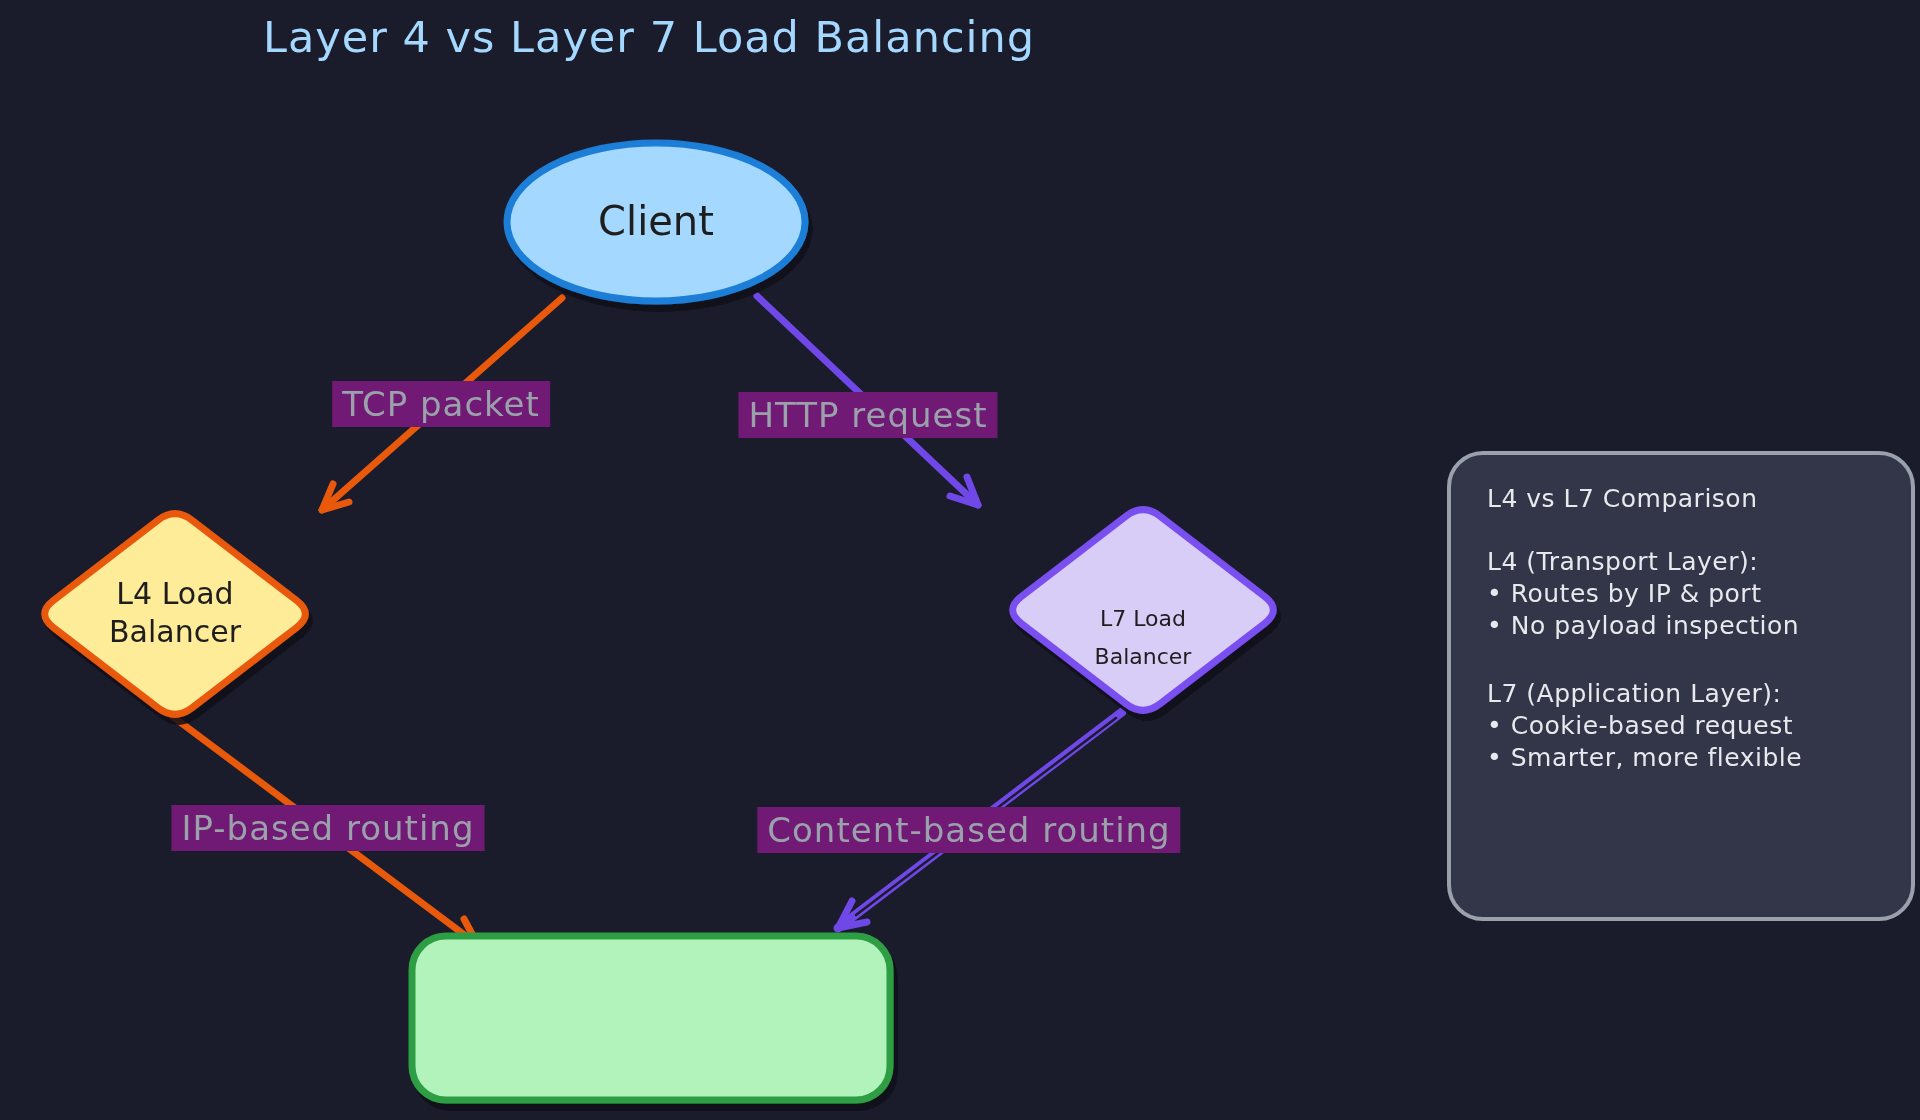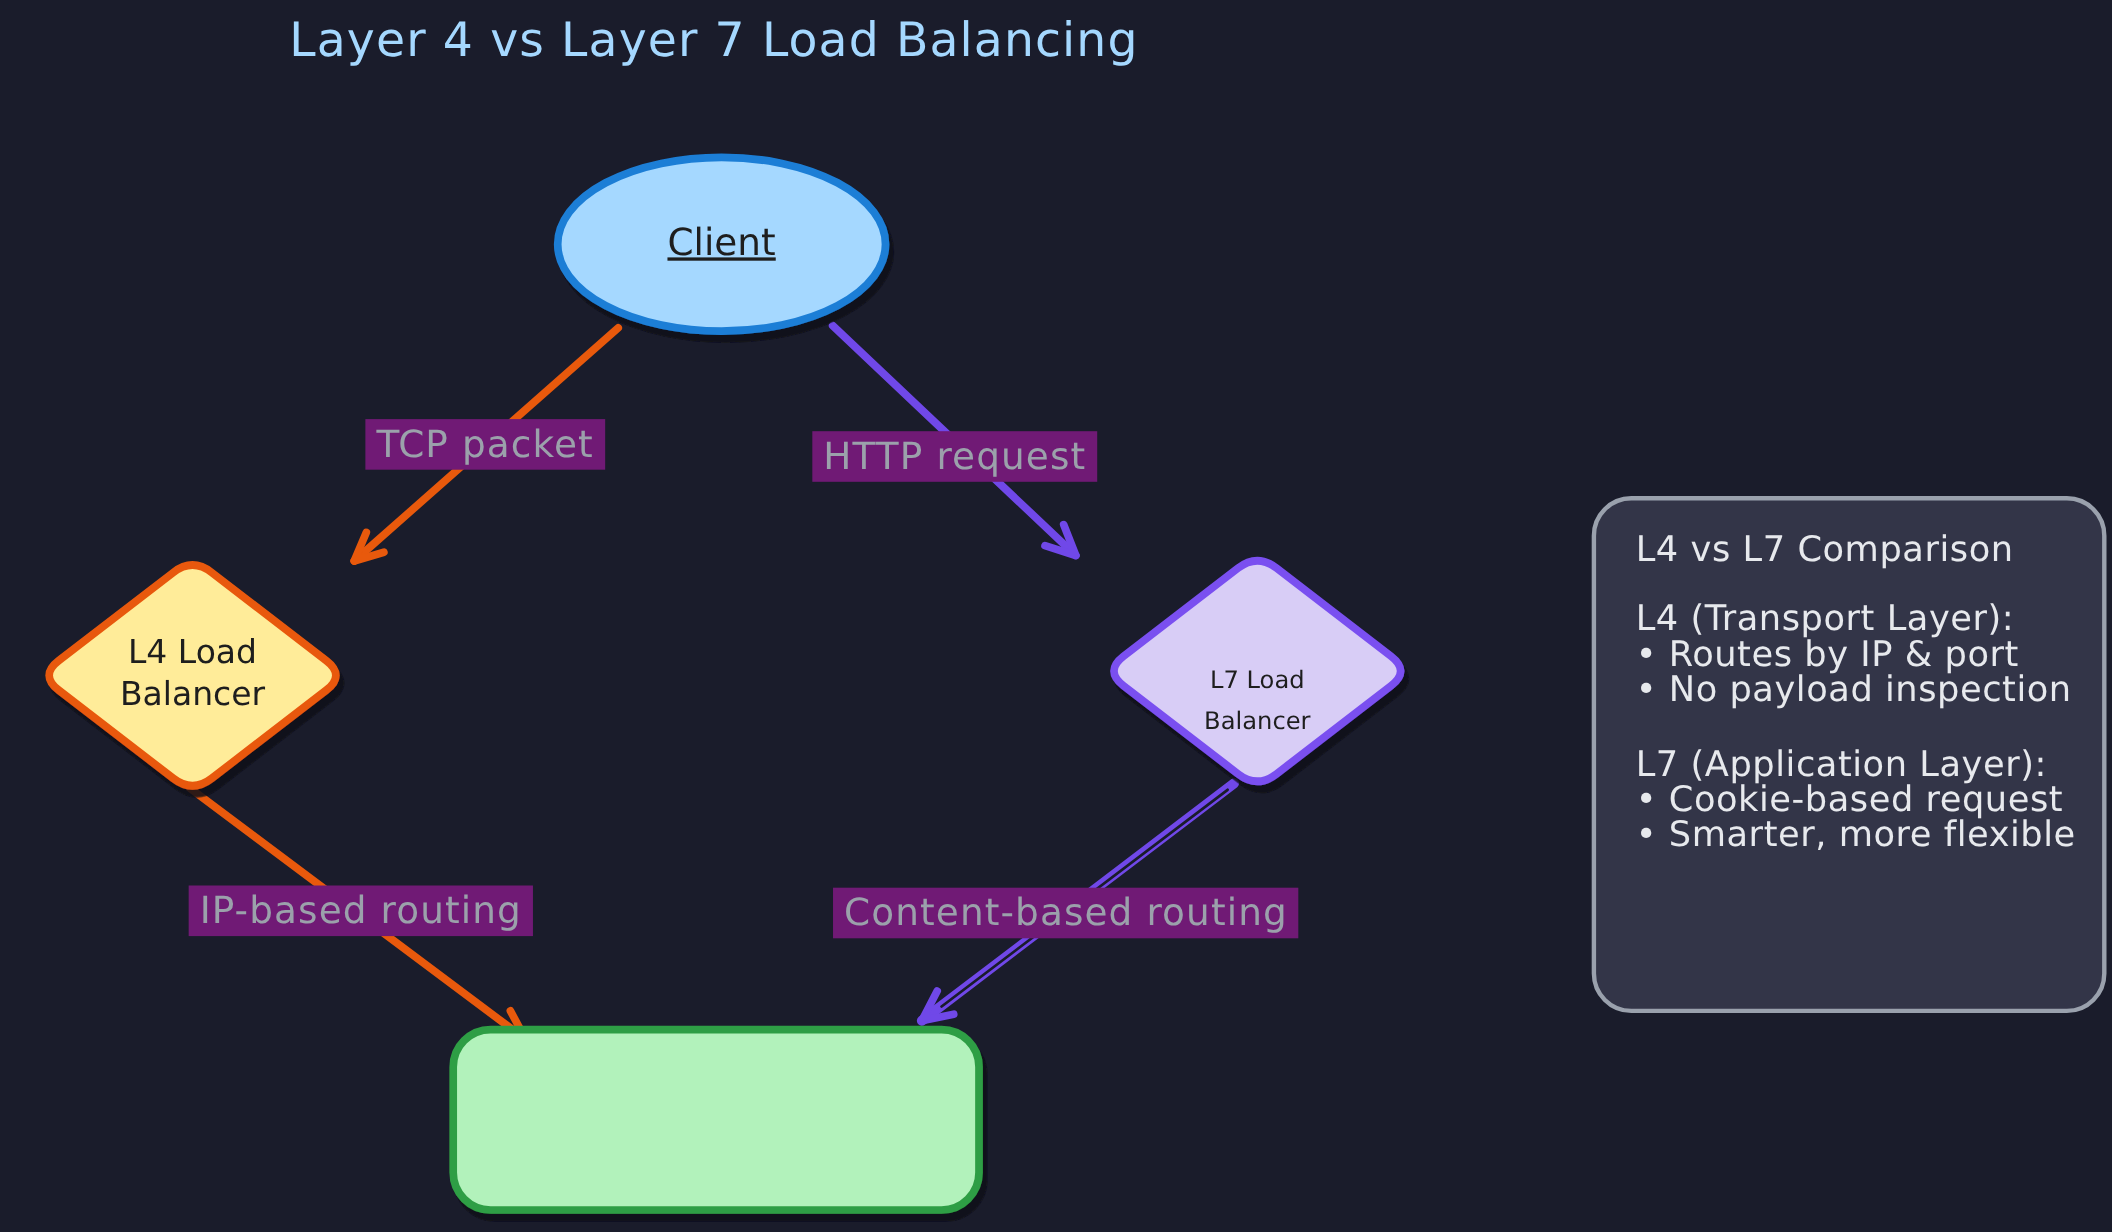--- a/index.html
+++ b/index.html
@@ -31,21 +31,21 @@
     color: #a5d8ff;
     white-space: nowrap;
   }
   .node-label {
     position: absolute;
     transform: translate(-50%, -50%);
     color: #1e1e1e;
     text-align: center;
     white-space: nowrap;
   }
-  .client-label  { left: 656px;  top: 221px; font-size: 34px; text-decoration: underline; }
+  .client-label  { left: 656px;  top: 221px; font-size: 40px; }
   .l4-label      { left: 175px;  top: 613px; font-size: 30px; line-height: 38px; }
   .l7-label      { left: 1143px; top: 610px; font-size: 22px; line-height: 38px; margin-top: 28px; }
   .backend-label { left: 651px;  top: 994px; font-size: 36px; }
   .edge-label {
     position: absolute;
     transform: translate(-50%, -50%);
     color: #9ba1ab;
     background: #701a75;
     font-size: 34px;
     padding: 3px 10px;
@@ -61,21 +61,21 @@
     left: 1447px;
     top: 451px;
     width: 468px;
     height: 470px;
     box-sizing: border-box;
     background: #333548;
     border: 4px solid #9aa1ad;
     border-radius: 36px;
     padding: 28px 24px 0 36px;
     color: #e7e9ed;
-    font-size: 32px;
+    font-size: 25px;
     line-height: 32px;
     letter-spacing: 0.5px;
   }
   .comparison-panel .line { white-space: nowrap; }
   .gap-a { height: 31px; }
   .gap-b { height: 36px; }
 </style>
 </head>
 <body>
 

